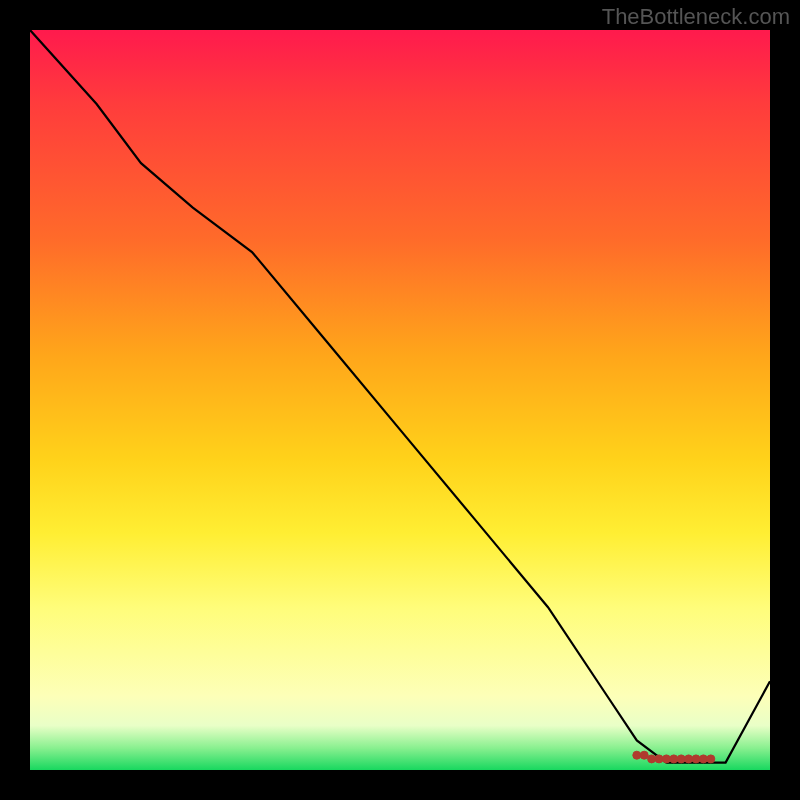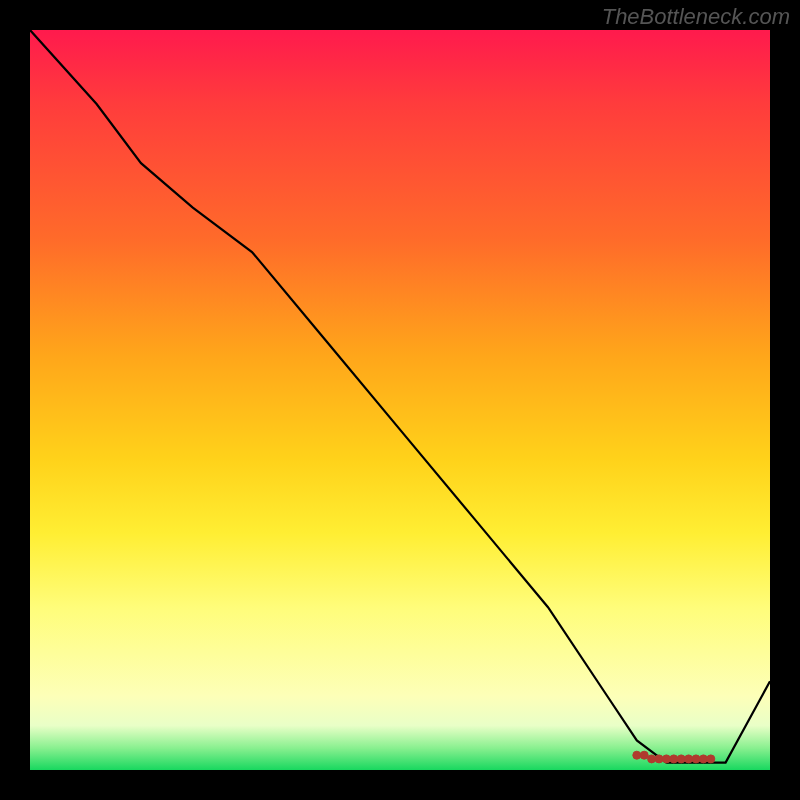--- a/index.html
+++ b/index.html
@@ -8,21 +8,20 @@
     width: 800px;
     height: 800px;
     background: #000;
     font-family: Arial, Helvetica, sans-serif;
     overflow: hidden;
   }
   .container {
     position: relative;
     width: 800px;
     height: 596px;
-    font-style: italic;
   }
   .attribution {
     position: absolute;
     top: 4px;
     right: 10px;
     color: #555;
     font-size: 22px;
     font-weight: 500;
     z-index: 50;
   }

